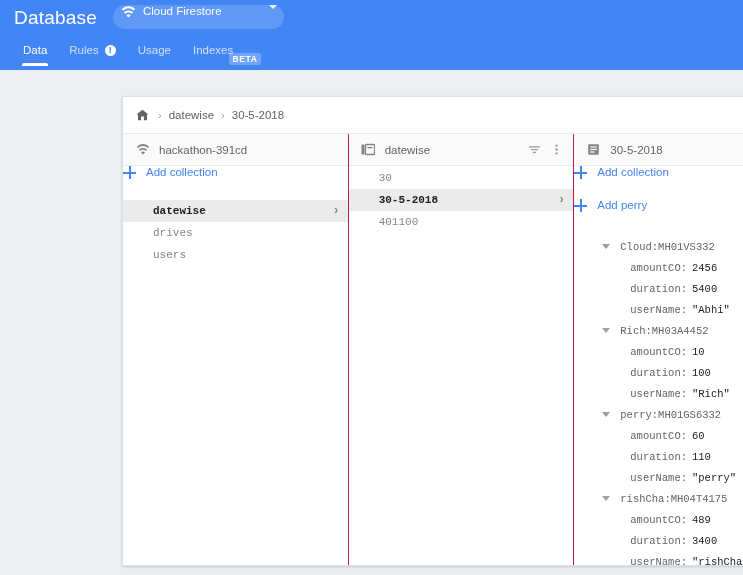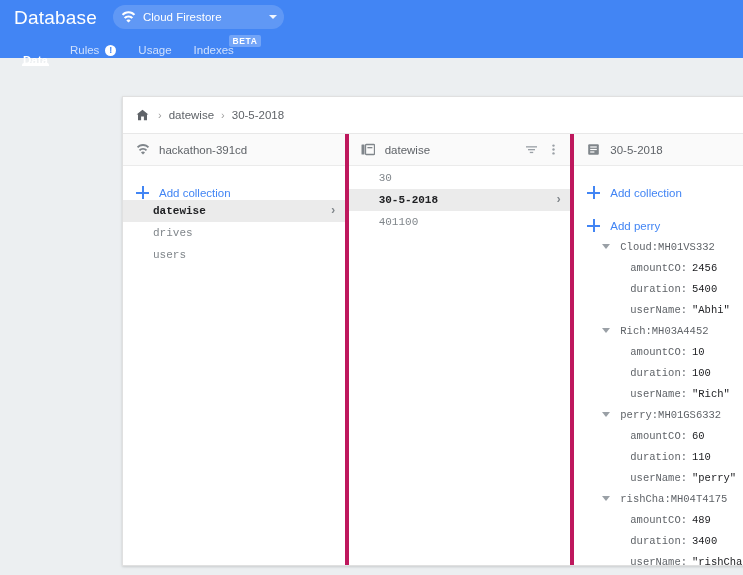--- a/index.html
+++ b/index.html
@@ -23,21 +23,21 @@
     height: 575px;
     background: #eceff1;
     overflow: hidden;
   }
 
   
   .topbar {
     position: absolute;
     top: 0; left: 0;
     width: 743px;
-    height: 58px;
+    height: 70px;
     background: #4285f4;
   }
 
   .topbar-row {
     display: flex;
     align-items: center;
     height: 34px;
     padding-left: 14px;
   }
 
@@ -45,21 +45,21 @@
     font-size: 19px;
     font-weight: 400;
     color: #ffffff;
     letter-spacing: .2px;
     line-height: 1;
     margin-right: 16px;
   }
 
   .product-chip {
     display: inline-flex;
-    align-items: center;
+    align-items: flex-start;
     height: 24px;
     padding: 0 7px 0 8px;
     border-radius: 13px;
     background: rgba(255,255,255,0.16);
     cursor: pointer;
   }
 
   .chip-icon {
     width: 15px;
     height: 14px;
@@ -111,22 +111,21 @@
     height: 32px;
     padding: 0 11px;
     font-size: 11.5px;
     color: rgba(255,255,255,0.74);
     cursor: pointer;
     white-space: nowrap;
   }
 
   .tab.active {
     color: #ffffff;
-    font-weight: 700;
-    align-items: flex-end;
+    font-weight: 400;
   }
 
   .tab.active::after {
     content: "";
     position: absolute;
     left: 10px; right: 10px;
     bottom: 0;
     height: 3px;
     background: #ffffff;
     border-radius: 2px 2px 0 0;
@@ -182,21 +181,21 @@
     white-space: nowrap;
   }
 
   .panes {
     display: flex;
     height: 432px;
   }
 
   .pane {
     height: 100%;
-    border-right: 4px solid #be185d;
+    border-right: 1px solid #be185d;
     overflow: hidden;
     position: relative;
   }
 
   .pane-1 { width: 226px; }
   .pane-2 { width: 226px; }
   .pane-3 { width: 187px; border-right: none; }
 
   .pane-head {
     display: flex;
@@ -237,23 +236,22 @@
     width: 17px; height: 17px;
     display: inline-flex;
     align-items: center;
     justify-content: center;
     cursor: pointer;
     border-radius: 50%;
   }
 
   .add-row {
     display: flex;
-    align-items: flex-end;
+    align-items: flex-start;
     height: 33px;
-    padding-left: 13px;
     cursor: pointer;
   }
 
   .plus {
     width: 13px; height: 13px;
     position: relative;
     margin-right: 10px;
     flex: 0 0 auto;
   }
   .plus::before, .plus::after {

